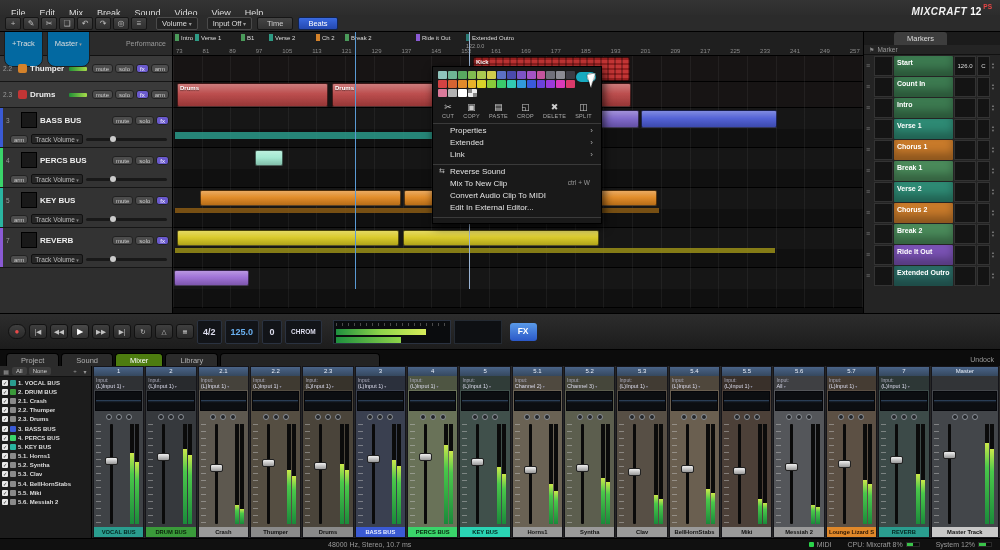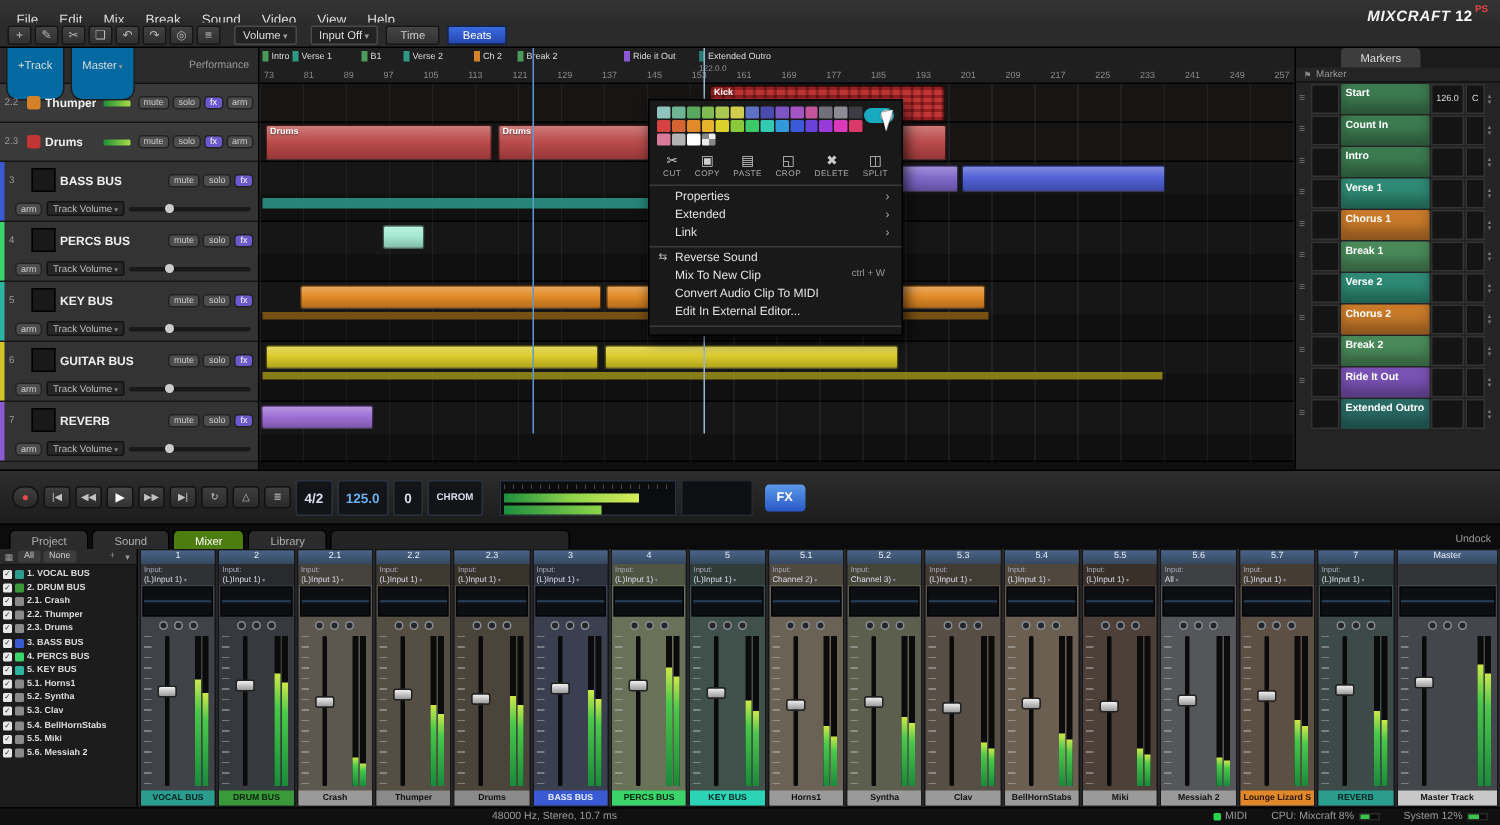--- a/index.html
+++ b/index.html
@@ -302,38 +302,20 @@
           </div>
           <div class="bvol">
             <span class="pillb">arm</span>
             <span class="volsel">Track Volume</span>
             <span class="vslider">
               <span class="vdot"></span>
             </span>
           </div>
         </div>
 
-        <div class="btrack">
-          <span class="cbar" style="background: rgb(212, 196, 40);"></span>
-          <div class="btop">
-            <span class="tnum">6</span>
-            <span class="thumb"></span>
-            <span class="tname">GUITAR BUS</span>
-            <span class="pillb">mute</span>
-            <span class="pillb">solo</span>
-            <span class="pillb fxp">fx</span>
-          </div>
-          <div class="bvol">
-            <span class="pillb">arm</span>
-            <span class="volsel">Track Volume</span>
-            <span class="vslider">
-              <span class="vdot"></span>
-            </span>
-          </div>
-        </div>
 
         <div class="btrack">
           <span class="cbar" style="background: rgb(138, 90, 212);"></span>
           <div class="btop">
             <span class="tnum">7</span>
             <span class="thumb"></span>
             <span class="tname">REVERB</span>
             <span class="pillb">mute</span>
             <span class="pillb">solo</span>
             <span class="pillb fxp">fx</span>

